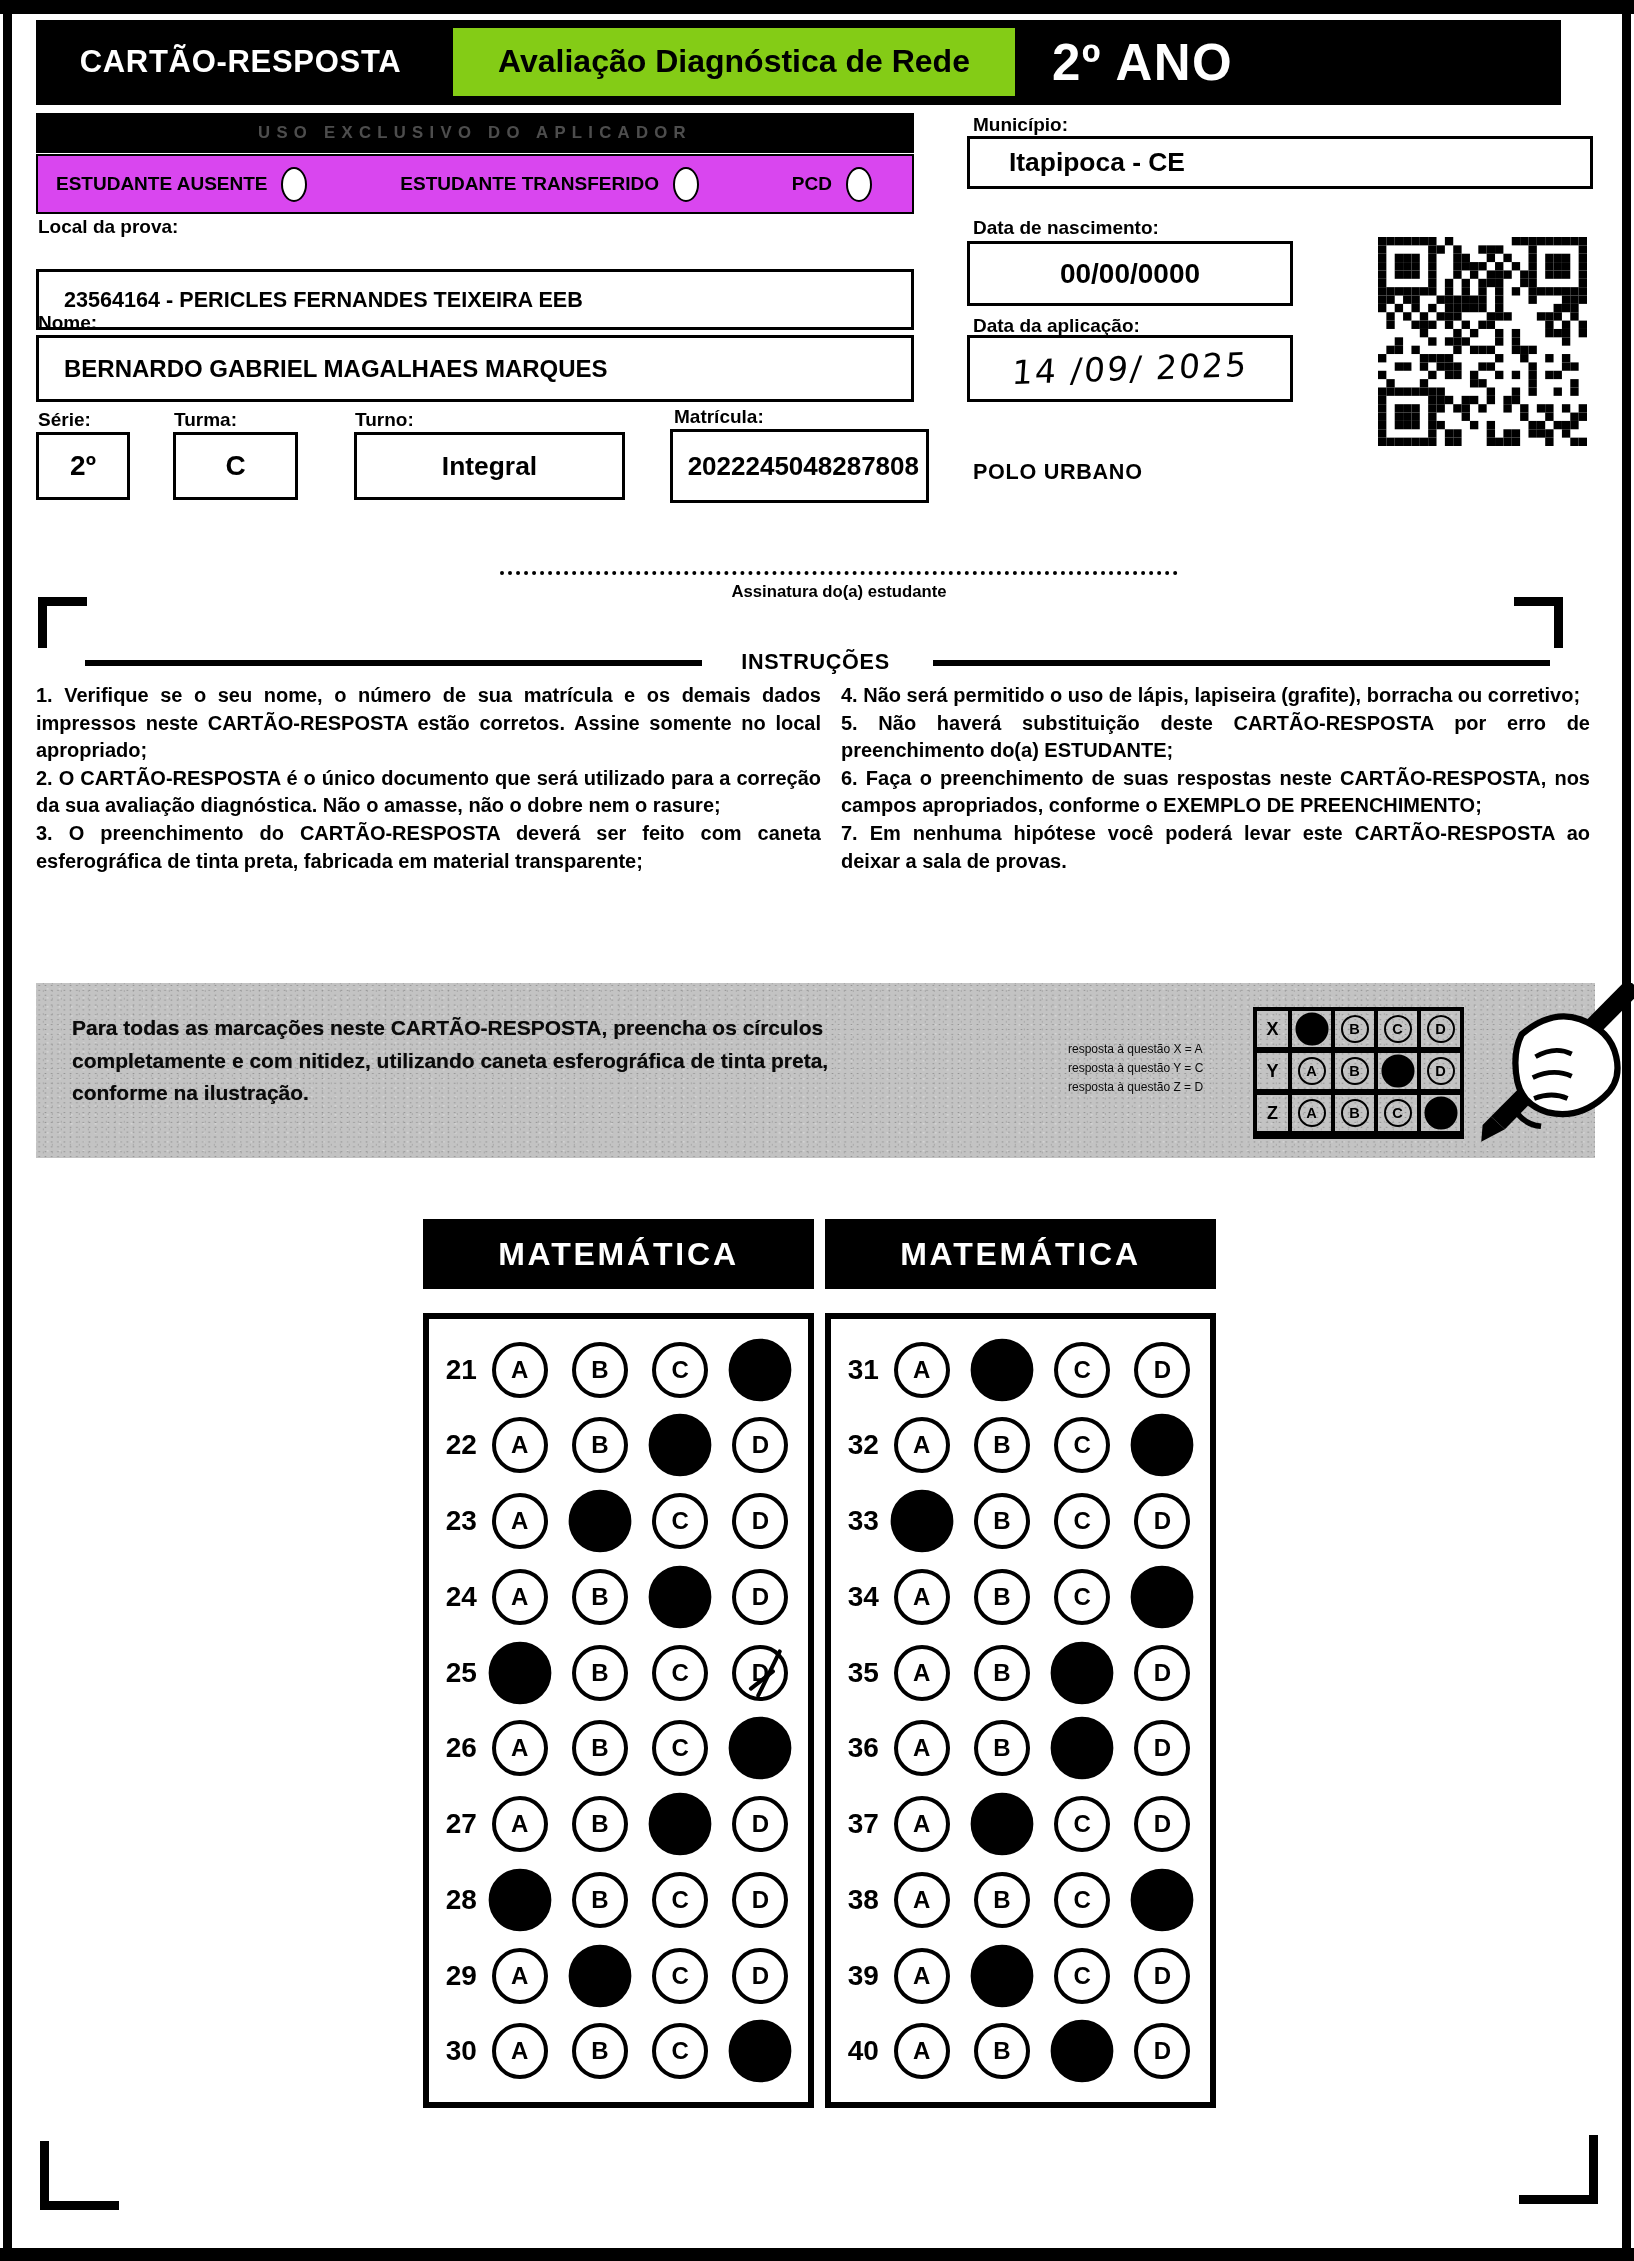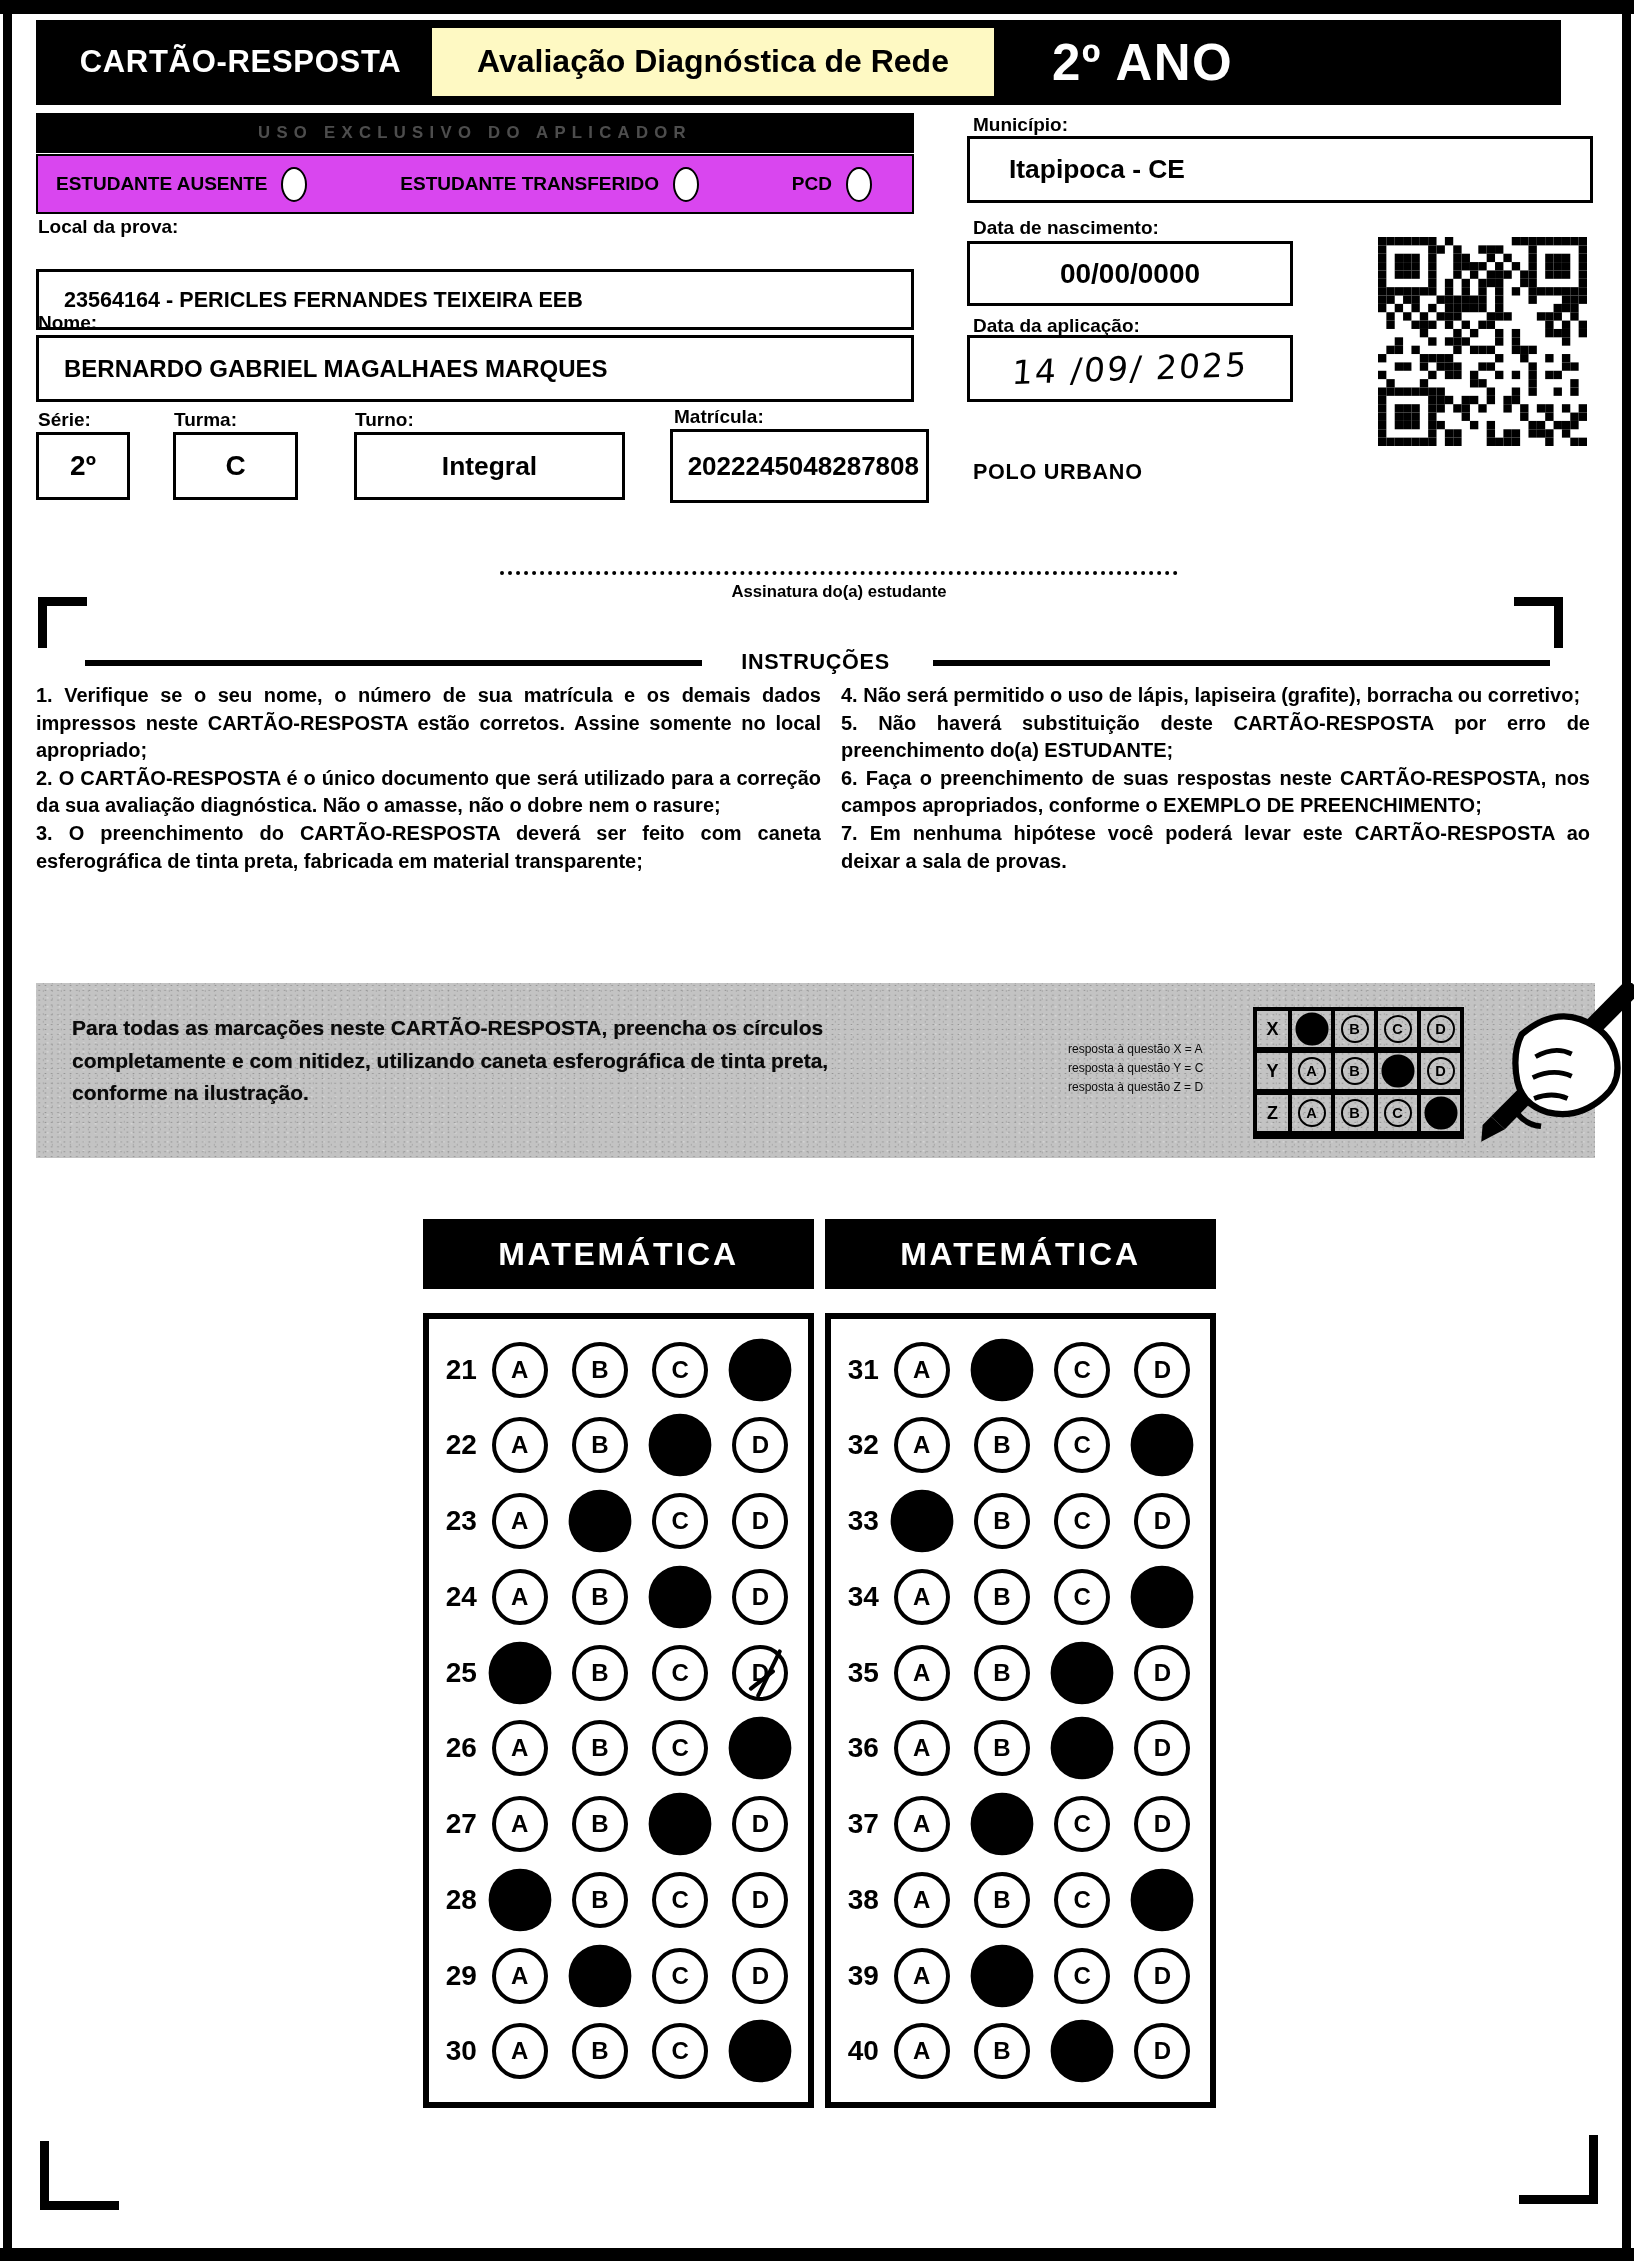--- a/index.html
+++ b/index.html
@@ -8,21 +8,21 @@
   .abs{position:absolute;}
 
   
   .frame-v{position:absolute;top:0;height:2261px;background:var(--ink,#000);}
   .frame-h{position:absolute;left:0;width:1634px;background:var(--ink,#000);}
 
   
   .band{position:absolute;left:36px;top:19.5px;width:1525px;height:85px;background:var(--ink,#000);}
   .band-left{position:absolute;left:0;top:0;width:409px;height:85px;display:flex;align-items:center;justify-content:center;
              color:#fff;font-weight:700;font-size:31px;letter-spacing:0.7px;transform-origin:center;}
-  .band-white{position:absolute;left:392px;top:4.2px;width:562px;height:68px;background:#fef9c3;border:4.2px solid var(--ink,#000);
+  .band-white{position:absolute;left:413px;top:4.2px;width:562px;height:68px;background:#84cc16;border:4.2px solid var(--ink,#000);
               display:flex;align-items:center;justify-content:center;font-weight:700;font-size:32px;}
   .band-right{position:absolute;left:1016px;top:0;height:85px;display:flex;align-items:center;
               color:#fff;font-weight:700;font-size:51px;letter-spacing:1.4px;}
 
   .label{position:absolute;font-weight:700;font-size:19px;}
   .fbox{position:absolute;border:3.5px solid var(--ink,#000);background:#fff;display:flex;align-items:center;font-weight:700;}
 
   
   .app-bar{position:absolute;left:36px;top:113px;width:878px;height:40px;background:var(--ink,#000);
            display:flex;align-items:center;justify-content:center;}
@@ -148,21 +148,21 @@
     <span>C</span>
   </div>
   <div class="fbox" style="left:354px;top:432px;width:271px;height:68px;font-size:26.4px;justify-content:center;box-sizing:border-box;">
     <span>Integral</span>
   </div>
   <div class="fbox" style="left:670px;top:429px;width:259px;height:74px;font-size:26px;justify-content:flex-end;padding-right:7px;box-sizing:border-box;">
     <span>2022245048287808</span>
   </div>
 
   <div class="label" style="left:973px;top:114px;">Município:</div>
-  <div class="fbox" style="left:967px;top:136px;width:626px;height:67px;font-size:26.4px;padding-left:39px;box-sizing:border-box;">
+  <div class="fbox" style="left:967px;top:136px;width:626px;height:53px;font-size:26.4px;padding-left:39px;box-sizing:border-box;">
     <span>Itapipoca - CE</span>
   </div>
 
   <div class="label" style="left:973px;top:217px;">Data de nascimento:</div>
   <div class="fbox" style="left:967px;top:241px;width:326px;height:65px;font-size:28px;justify-content:center;box-sizing:border-box;">
     <span>00/00/0000</span>
   </div>
 
   <div class="label" style="left:973px;top:315px;">Data da aplicação:</div>
   <div class="fbox" style="left:967px;top:335px;width:326px;height:67px;justify-content:center;box-sizing:border-box;">

